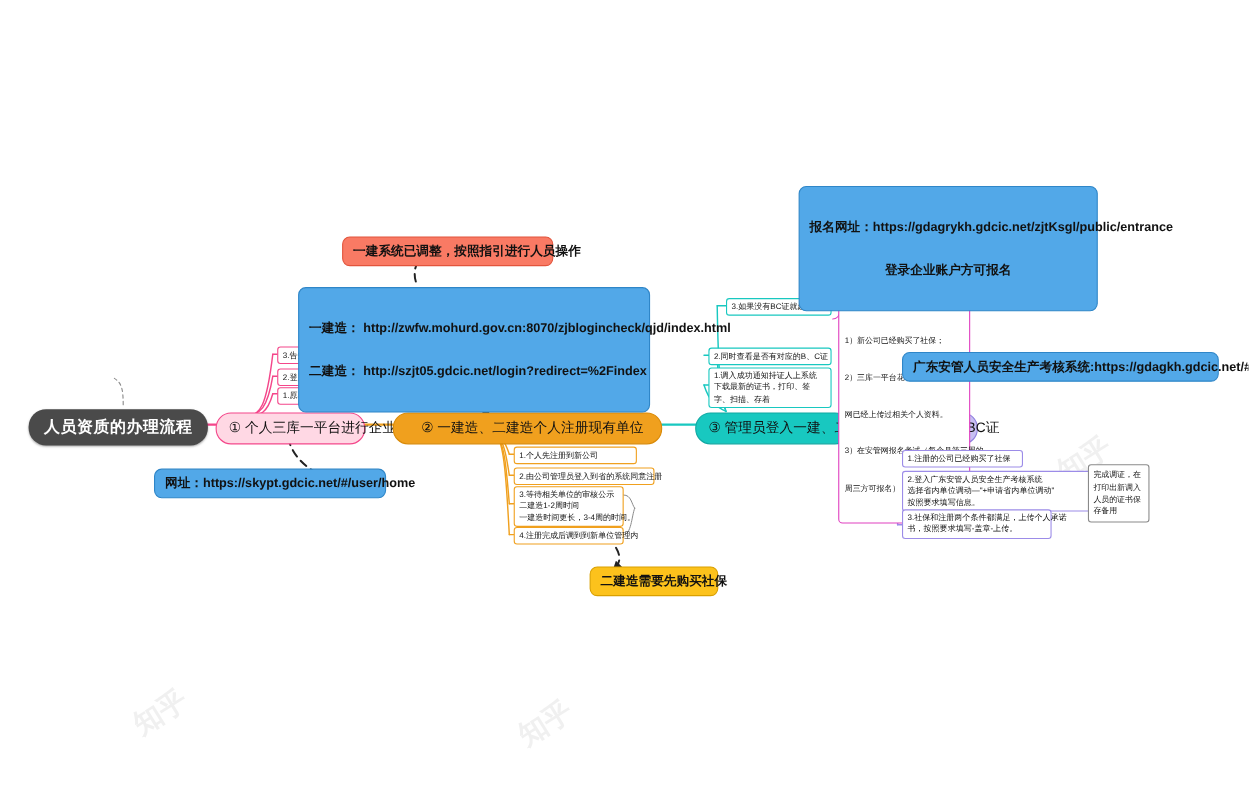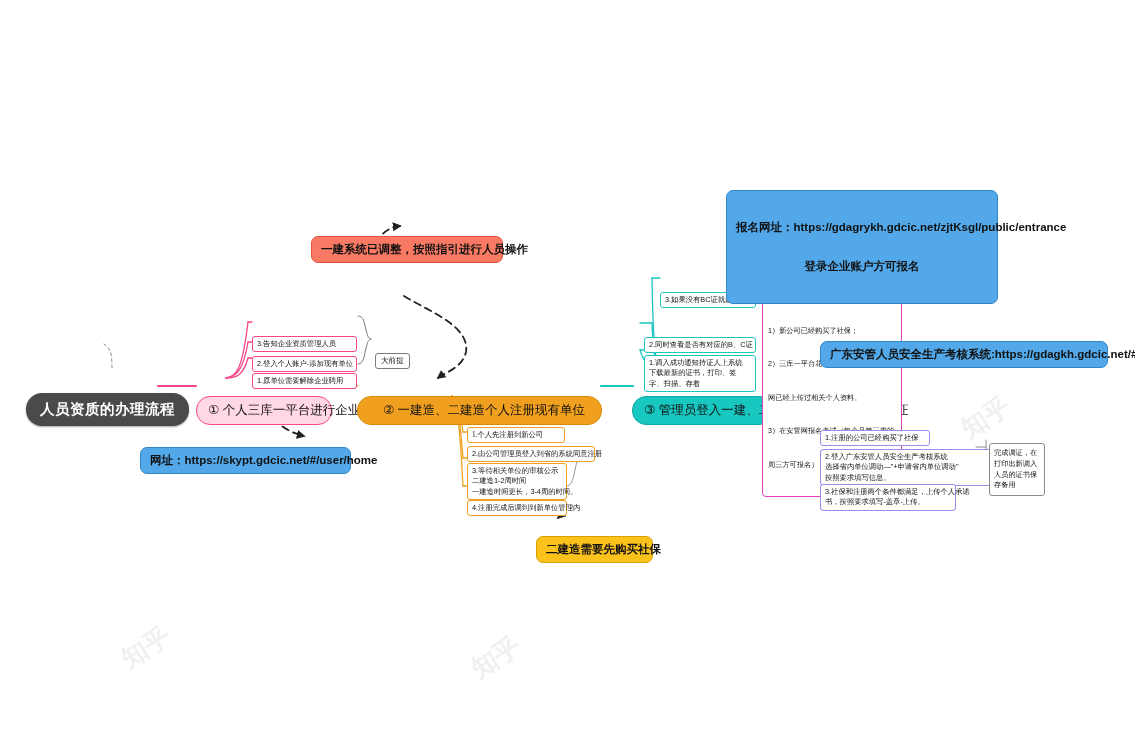--- a/index.html
+++ b/index.html
@@ -7,21 +7,21 @@
   body {
     width:1135px; height:732px;
     background:#ffffff;
     font-family:"Liberation Sans","DejaVu Sans",sans-serif;
     overflow:hidden;
     position:relative;
   }
   #canvas { position:absolute; left:0; top:0; width:1135px; height:732px; }
   svg.edges { position:absolute; left:0; top:0; width:1135px; height:732px; pointer-events:none; }
 
-  .node { position:absolute; white-space:pre;margin-top:21px; }
+  .node { position:absolute; white-space:pre; }
 
   
   .root {
     background:#4a4a4a; color:#ffffff;
     border-radius:16px;
     font-size:14.5px; font-weight:bold;
     padding:7px 14px;
     letter-spacing:0.5px;
     box-shadow:0 1px 2px rgba(0,0,0,.35);
   }
@@ -176,34 +176,34 @@
   <div class="node stage stage3" style="left:632px; top:375px; width:141px;">③ 管理员登入一建、二建系统查看是否调入</div>
 
   <div class="node stage stage4" style="left:802px; top:375px; width:87px;">④ 调入人员BC证</div>
 
   <div class="node leaf leaf-pink" style="left:252px; top:315px; width:105px;">3.告知企业资质管理人员</div>
   <div class="node leaf leaf-pink" style="left:252px; top:335px; width:105px;">2.登入个人账户-添加现有单位</div>
   <div class="node leaf leaf-pink" style="left:252px; top:352px; width:105px;">1.原单位需要解除企业聘用</div>
 
   <div class="node bracket-label" style="left:375px; top:332px;">大前提</div>
 
-  <div class="node leaf leaf-orange" style="left:467px; top:406px; width:98px;font-family:Liberation Serif, serif;">1.个人先注册到新公司</div>
+  <div class="node leaf leaf-orange" style="left:467px; top:406px; width:112px;">1.个人先注册到新公司</div>
   <div class="node leaf leaf-orange" style="left:467px; top:425px; width:128px;">2.由公司管理员登入到省的系统同意注册</div>
   <div class="node leaf leaf-orange" style="left:467px; top:442px; width:100px;">3.等待相关单位的审核公示
 二建造1-2周时间
 一建造时间更长，3-4周的时间。</div>
   <div class="node leaf leaf-orange" style="left:467px; top:479px; width:100px;">4.注册完成后调到到新单位管理内</div>
 
   <div class="node leaf leaf-teal" style="left:660px; top:271px; width:96px;">3.如果没有BC证就赶紧报考</div>
   <div class="node leaf leaf-teal" style="left:644px; top:316px; width:112px;">2.同时查看是否有对应的B、C证</div>
   <div class="node leaf leaf-teal" style="left:644px; top:334px; width:112px;">1.调入成功通知持证人上系统
 下载最新的证书，打印、签
 字、扫描、存着</div>
 
-  <div class="node note-magenta" style="left:762px; top:243px; width:140px;">
+  <div class="node note-magenta" style="left:762px; top:243px; width:120px;">
     <div>报名条件：</div>
     <div>1）新公司已经购买了社保；</div>
     <div>2）三库一平台花名册已登记、个人考试</div>
     <div>网已经上传过相关个人资料。</div>
     <div>3）在安管网报名考试（每个月第三周的</div>
     <div>周三方可报名）</div>
   </div>
 
   <div class="node leaf leaf-purple" style="left:820px; top:409px; width:110px;">1.注册的公司已经购买了社保</div>
   <div class="node leaf leaf-purple" style="left:820px; top:428px; width:172px;">2.登入广东安管人员安全生产考核系统
@@ -212,20 +212,24 @@
   <div class="node leaf leaf-purple" style="left:820px; top:463px; width:136px;">3.社保和注册两个条件都满足，上传个人承诺
 书，按照要求填写-盖章-上传。</div>
 
   <div class="node note-gray-box" style="left:989px; top:422px; width:56px;">完成调证，在
 打印出新调入
 人员的证书保
 存备用</div>
 
   <div class="node callout call-red" style="left:311px; top:215px; width:192px;">一建系统已调整，按照指引进行人员操作</div>
 
+  <div class="node callout call-blue" style="left:271px; top:261px; width:320px;">
+    <div>一建造： http://zwfw.mohurd.gov.cn:8070/zjblogincheck/qjd/index.html</div>
+    <div>二建造： http://szjt05.gdcic.net/login?redirect=%2Findex</div>
+  </div>
 
   <div class="node callout call-blue" style="left:140px; top:426px; width:211px;">网址：https://skypt.gdcic.net/#/user/home</div>
 
   <div class="node callout call-yellow" style="left:536px; top:515px; width:117px;">二建造需要先购买社保</div>
 
   <div class="node callout call-blue" style="left:726px; top:169px; width:272px;">
     <div>报名网址：https://gdagrykh.gdcic.net/zjtKsgl/public/entrance</div>
     <div>登录企业账户方可报名</div>
   </div>
 

